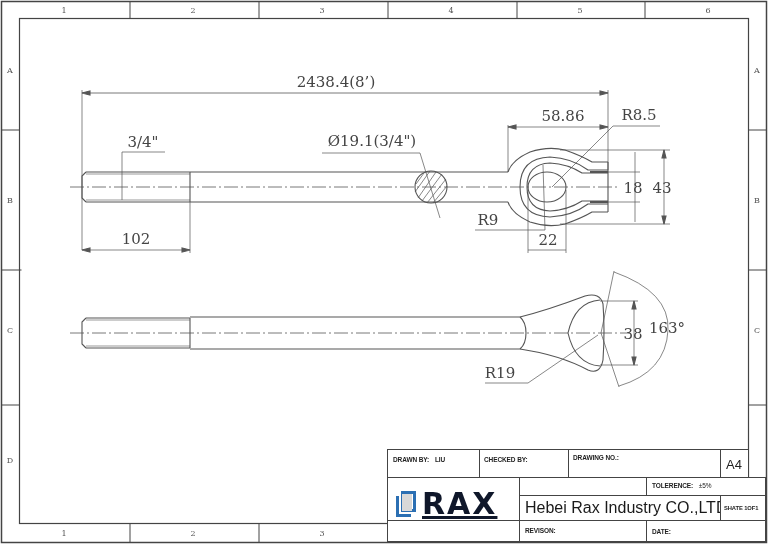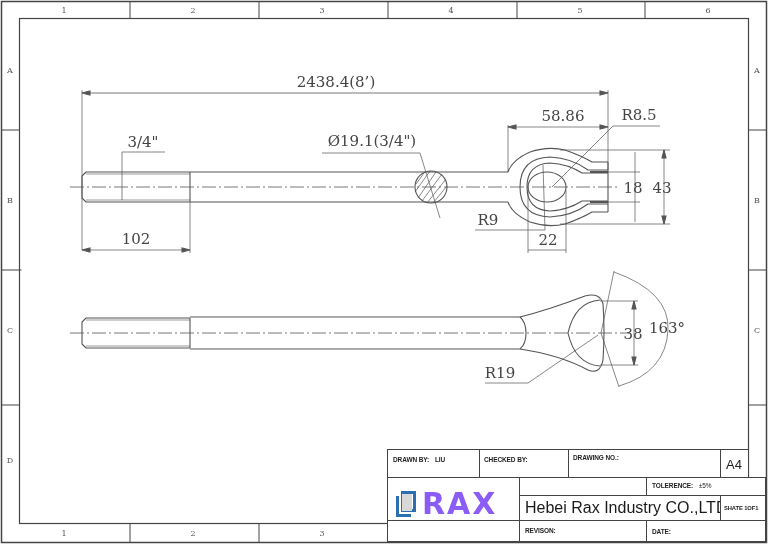--- a/index.html
+++ b/index.html
@@ -5,21 +5,21 @@
   html, body { margin: 0; padding: 0; background: #ffffff; }
   body { width: 768px; height: 544px; position: relative; overflow: hidden; font-family: "DejaVu Serif", serif; }
   #sheet { position: absolute; left: 0; top: 0; width: 768px; height: 544px; }
   .zone-label { font-family: "DejaVu Serif", serif; font-size: 8px; fill: #555555; }
   .dim { font-family: "DejaVu Serif", serif; font-size: 15px; fill: #444444; }
   .tb { position: absolute; font-family: "Liberation Sans", sans-serif; color: #222; }
   .tb-cell { position: absolute; border: 1px solid #444; box-sizing: border-box; background: #fff; }
   .tb-small { font-size: 6.5px; font-weight: bold; letter-spacing: -0.1px; }
   .tb-company { font-size: 16px; color: #1a1a1a; }
   .tb-a4 { font-size: 13px; }
-  .logo-text { font-family: "DejaVu Sans", sans-serif; font-weight: bold; font-size: 30px; color: #8b5cf6; letter-spacing: 2px; }
+  .logo-text { font-family: "DejaVu Sans", sans-serif; font-weight: bold; font-size: 30px; color: #0f172a; letter-spacing: 2px; text-decoration: underline; }
 </style>
 </head>
 <body>
 
 <svg id="sheet" width="768" height="544" viewBox="0 0 768 544" xmlns="http://www.w3.org/2000/svg">
 
   <rect x="1.5" y="1.5" width="765" height="541" fill="none" stroke="#444" stroke-width="1.5"></rect>
 
   <rect x="19.5" y="18.5" width="729" height="505" fill="none" stroke="#444" stroke-width="1.2"></rect>
 

